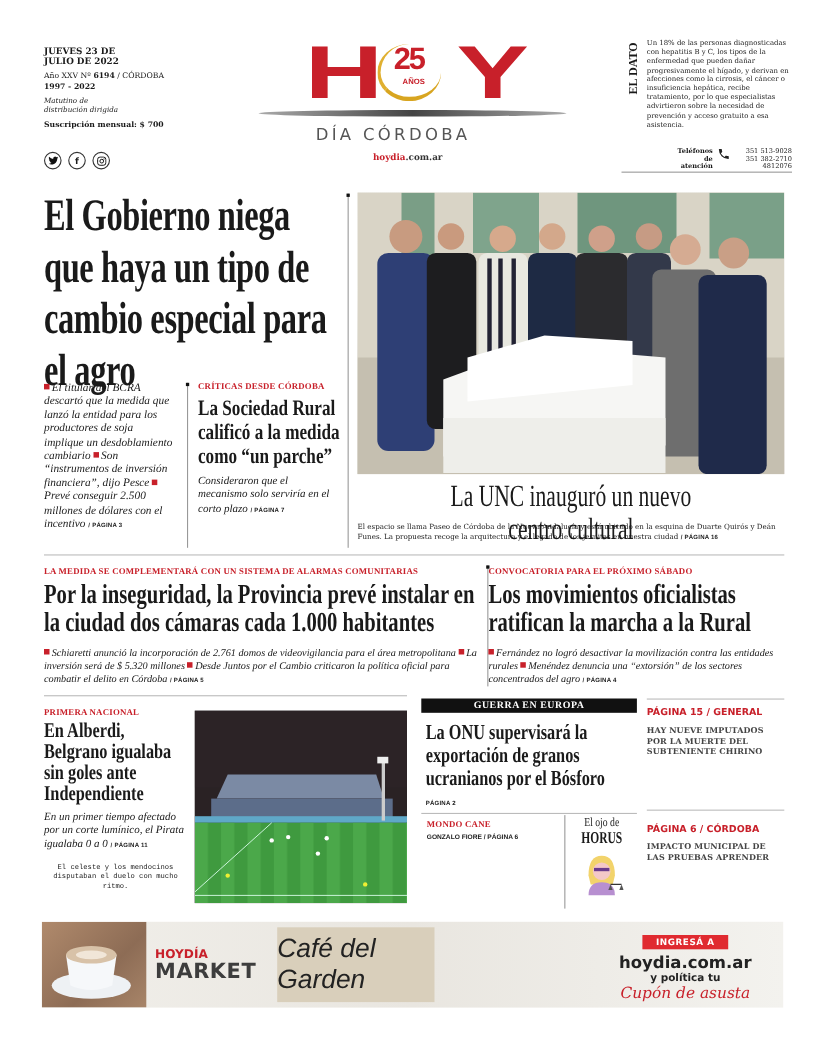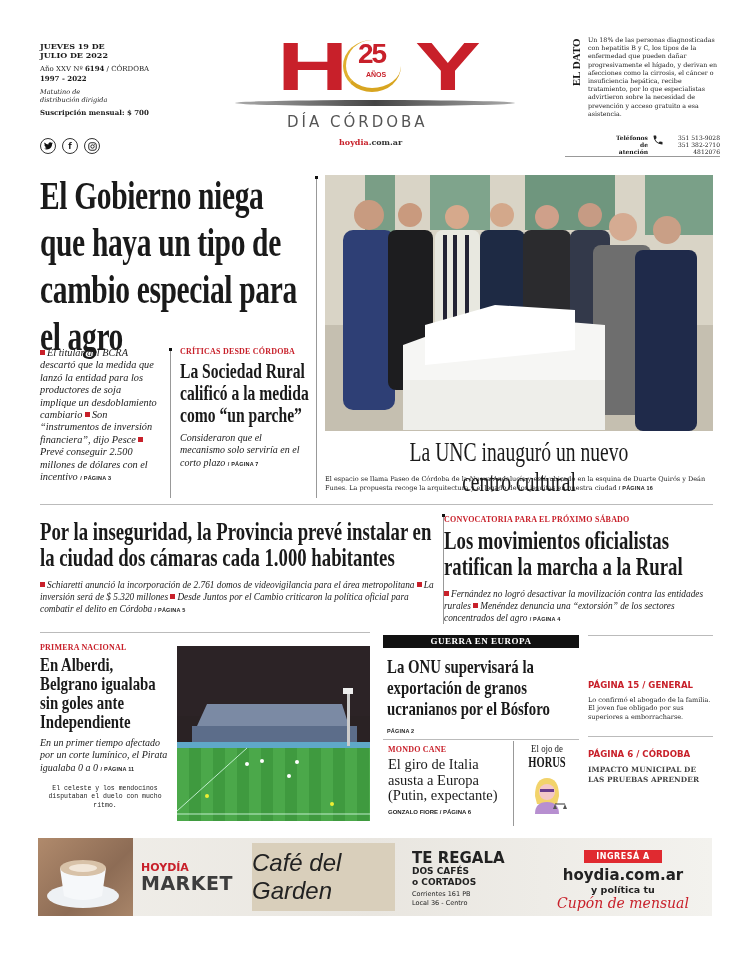--- a/index.html
+++ b/index.html
@@ -98,21 +98,21 @@
   .ad-web .btn { display: inline-block; background: #e02a30; color: #fff; font-weight: bold; font-size: 8px; padding: 2px 12px; letter-spacing: 0.5px; }
   .ad-web .url { font-weight: bold; font-size: 15px; line-height: 18px; margin-top: 3px; }
   .ad-web .desc { font-weight: bold; font-size: 9.5px; line-height: 11px; }
   .ad-web .cup { font-family: "DejaVu Serif", serif; font-style: italic; font-size: 14px; color: #c8202a; line-height: 16px; }
 </style>
 </head>
 <body>
 
 <div class="abs hdr-left">
   <div class="date">
-    <div>JUEVES 19 DE</div>
+    <div>JUEVES 23 DE</div>
     <div>JULIO DE 2022</div>
   </div>
   <div class="row"><span>Año XXV Nº </span><b>6194</b><span> / CÓRDOBA</span></div>
   <div style="font-weight:bold">1997 - 2022</div>
   <div class="it">
     <div>Matutino de</div>
     <div>distribución dirigida</div>
   </div>
   <div class="sub">Suscripción mensual: $ 700</div>
 </div>
@@ -221,20 +221,21 @@
     <polygon points="100,150 170,130 250,135 250,175 100,190" fill="#ffffff"></polygon>
     <rect x="78" y="205" width="202" height="50" fill="#eeeeea"></rect>
   </svg>
 </div>
 <div class="abs photo-title">La UNC inauguró un nuevo centro cultural</div>
 <div class="abs photo-cap"><span>El espacio se llama Paseo de Córdoba de la Nueva Andalucía y está ubicado en la esquina de Duarte Quirós y Deán Funes. La propuesta recoge la arquitectura y el legado de los jesuitas en nuestra ciudad</span> <span class="pag">/ PÁGINA 16</span></div>
 
 <div class="abs hrule" style="left:40px;top:504px;width:673px;"></div>
 
 <div class="abs" style="left:40px;top:515px;width:395px;">
+  <div class="kicker">LA MEDIDA SE COMPLEMENTARÁ CON UN SISTEMA DE ALARMAS COMUNITARIAS</div>
   <div class="cond sec-title" style="width:530px;margin-top:4px;">Por la inseguridad, la Provincia prevé instalar en la ciudad dos cámaras cada 1.000 habitantes</div>
   <div class="italic sec-sum" style="margin-top:8px;">
     <span class="bul"></span><span>Schiaretti anunció la incorporación de 2.761 domos de videovigilancia para el área metropolitana</span>
     <span class="bul"></span><span>La inversión será de $ 5.320 millones</span>
     <span class="bul"></span><span>Desde Juntos por el Cambio criticaron la política oficial para combatir el delito en Córdoba</span>
     <span class="pag">/ PÁGINA 5</span>
   </div>
 </div>
 
 <div class="abs vrule" style="left:443px;top:514px;height:110px;"></div>
@@ -284,44 +285,43 @@
   </svg>
 </div>
 
 <div class="abs guerra-bar">GUERRA EN EUROPA</div>
 <div class="abs cond onu-title">La ONU supervisará la exportación de granos ucranianos por el Bósforo</div>
 <div class="abs pag onu-pag">PÁGINA 2</div>
 <div class="abs hrule" style="left:383px;top:739px;width:196px;"></div>
 
 <div class="abs mondo">
   <div class="kicker">MONDO CANE</div>
-  <div class="mondo-title">El giro de Italia asusta a Europa (Putin, expectante)</div>
   <div class="mondo-by">GONZALO FIORE / PÁGINA 6</div>
 </div>
 <div class="abs vrule" style="left:513px;top:741px;height:85px;"></div>
 <div class="abs horus">
   <div class="horus-t">El ojo de</div>
   <div class="horus-t2">HORUS</div>
   <div style="margin-top:4px;">
     <svg width="40" height="40" viewBox="0 0 40 40">
       <path d="M8 22 Q8 4 20 4 Q32 4 32 22 L30 30 L10 30 Z" fill="#f2d36b"></path>
       <circle cx="20" cy="18" r="8" fill="#f4c8c8"></circle>
       <rect x="13" y="15" width="14" height="3" fill="#6a3c8c"></rect>
       <path d="M8 40 Q8 28 20 28 Q32 28 32 40 Z" fill="#b78fd0"></path>
       <line x1="28" y1="30" x2="38" y2="30" stroke="#333" stroke-width="1"></line>
       <path d="M28 30 L26 35 L30 35 Z" fill="#555"></path>
       <path d="M38 30 L36 35 L40 35 Z" fill="#555"></path>
     </svg>
   </div>
 </div>
 
 <div class="abs hrule" style="left:588px;top:635px;width:125px;"></div>
-<div class="abs brief" style="top:680px;">
+<div class="abs brief" style="top:643px;">
   <div class="brief-k">PÁGINA 15 / GENERAL</div>
-  <div class="brief-s">Lo confirmó el abogado de la familia. El joven fue obligado por sus superiores a emborracharse.</div>
+  <div class="brief-t">HAY NUEVE IMPUTADOS POR LA MUERTE DEL SUBTENIENTE CHIRINO</div>
 </div>
 <div class="abs hrule" style="left:588px;top:736px;width:125px;"></div>
 <div class="abs brief" style="top:749px;">
   <div class="brief-k">PÁGINA 6 / CÓRDOBA</div>
   <div class="brief-t">IMPACTO MUNICIPAL DE LAS PRUEBAS APRENDER</div>
 </div>
 
 <div class="abs ad">
   <div class="ad-cup">
     <svg width="95" height="78" viewBox="0 0 95 78">
@@ -331,26 +331,19 @@
       <ellipse cx="45" cy="30" rx="14" ry="4" fill="#f1e6d8"></ellipse>
     </svg>
   </div>
   <div class="ad-market">
     <div class="hd">HOYDÍA</div>
     <div class="mk">MARKET</div>
   </div>
   <div class="ad-garden">
       <span>Café del Garden</span>
     </div>
-  <div class="ad-regala">
-    <div class="a">TE REGALA</div>
-    <div class="b">DOS CAFÉS</div>
-    <div class="b">o CORTADOS</div>
-    <div class="c">Corrientes 161 PB</div>
-    <div class="c" style="margin-top:0">Local 36 - Centro</div>
-  </div>
   <div class="ad-web">
     <div class="btn">INGRESÁ A</div>
     <div class="url">hoydia.com.ar</div>
     <div class="desc">y política tu</div>
-    <div class="cup">Cupón de mensual</div>
+    <div class="cup">Cupón de asusta</div>
   </div>
 </div>
 
 </body></html>

